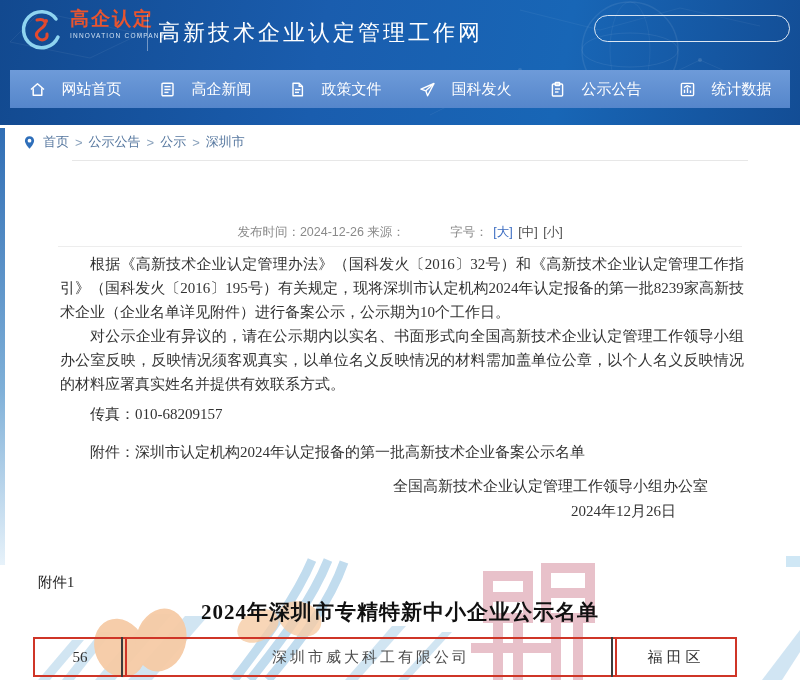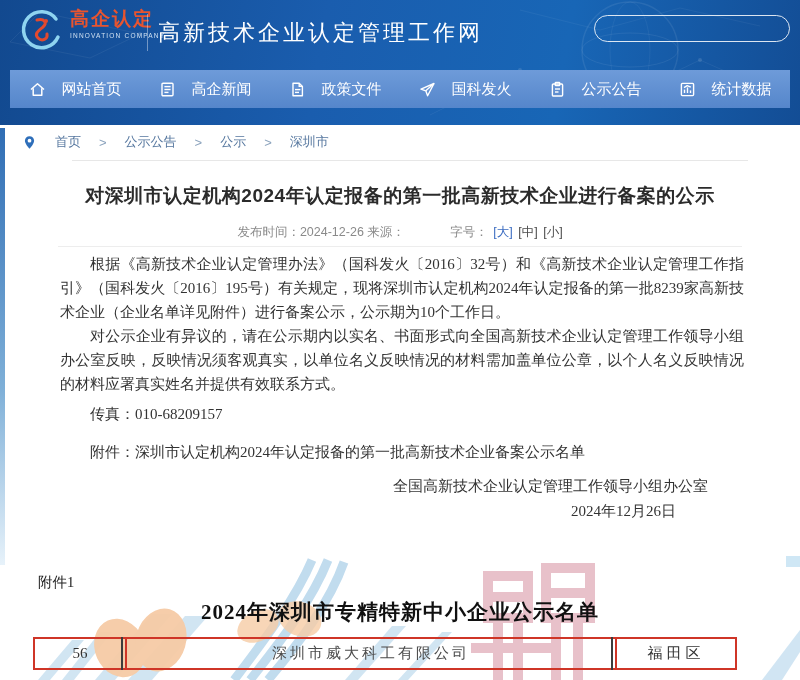--- a/index.html
+++ b/index.html
@@ -25,21 +25,21 @@
   
   .nav-band { position:absolute; top:70px; left:10px; right:10px; height:38px;
     background:linear-gradient(180deg,#6e9bd9,#5586cb); display:flex; }
   .nav-item { flex:1; display:flex; align-items:center; justify-content:center; gap:16px;
     color:#fff; font-size:15px; cursor:pointer; }
   .nav-item svg { width:17px; height:17px; }
 
   
   .left-strip { position:absolute; top:128px; left:0; width:5px; height:437px;
     background:linear-gradient(180deg,#2f6db4 0%,#7fb0d8 60%,#e7f2fa 100%); }
-  .breadcrumb { position:absolute; top:133px; left:22px; display:flex; align-items:center; gap:18px;
+  .breadcrumb { position:absolute; top:133px; left:22px; display:flex; align-items:center; gap:6px;
     font-size:13px; color:#56779f; }
   .breadcrumb .bc-link { cursor:pointer; }
   .bc-sep { color:#8ba3bd; }
   .bc-divider { position:absolute; top:160px; left:72px; width:676px; border-top:1px solid #e7e7e7; }
 
   
   .article-title { position:absolute; top:183px; left:55px; right:55px; text-align:center;
     font-size:19px; font-weight:bold; color:#2b2b2b; letter-spacing:.5px; }
   .article-meta { position:absolute; top:224px; left:0; width:100%; text-align:center;
     font-size:12.5px; color:#8a8a8a; }
@@ -58,21 +58,21 @@
   .sig-org { margin-top:10px; text-align:right; padding-right:36px; }
   .sig-date { margin-top:1px; text-align:right; padding-right:68px;font-family:Liberation Serif, serif; }
 
   
   .attachment { position:absolute; top:556px; left:0; width:800px; height:124px; }
   .attachment .deco { position:absolute; inset:0; }
   .attach-label { position:absolute; top:17px; left:38px; font-family:"Liberation Serif","DejaVu Serif",serif;
     font-size:14.5px; color:#222; }
   .attach-title { position:absolute; top:42px; left:0; width:100%; text-align:center;
     font-family:"Liberation Serif","DejaVu Serif",serif; font-size:21px; font-weight:bold; color:#101010; letter-spacing:1px; }
-  .company-row { position:absolute; top:81px; left:33px; width:704px; height:33px;
+  .company-row { position:absolute; top:81px; left:33px; width:704px; height:40px;
     display:flex; border:2px solid #cf3527; font-family:"Liberation Serif","DejaVu Serif",serif; font-size:15px; }
   .cell { position:relative; display:flex; align-items:center; justify-content:center; }
   .cell-serial { width:90px; color:#333; }
   .cell-company { width:490px; color:#4c4c4c; letter-spacing:3px; }
   .cell-district { flex:1; color:#333; letter-spacing:4px; }
   .cell + .cell { border-left:2px solid #cf3527; }
   .cell + .cell::before { content:''; position:absolute; left:-6px; top:-2px; bottom:-2px; width:2px; background:#3c3c3c; }
 </style>
 </head>
 <body>
@@ -179,21 +179,20 @@
     <span class="bc-link">首页</span>
     <span class="bc-sep">&gt;</span>
     <span class="bc-link">公示公告</span>
     <span class="bc-sep">&gt;</span>
     <span class="bc-link">公示</span>
     <span class="bc-sep">&gt;</span>
     <span class="bc-link">深圳市</span>
   </div>
   <div class="bc-divider"></div>
 
-  <div class="article-title">对深圳市认定机构2024年认定报备的第一批高新技术企业进行备案的公示</div>
 
   <div class="article-meta">
     <span>发布时间：2024-12-26 来源：</span>
     <span class="fontsize-group">
       <span>字号：</span>
       <span class="size-btn size-large">[大]</span>
       <span class="size-btn size-medium">[中]</span>
       <span class="size-btn size-small">[小]</span>
     </span>
   </div>

